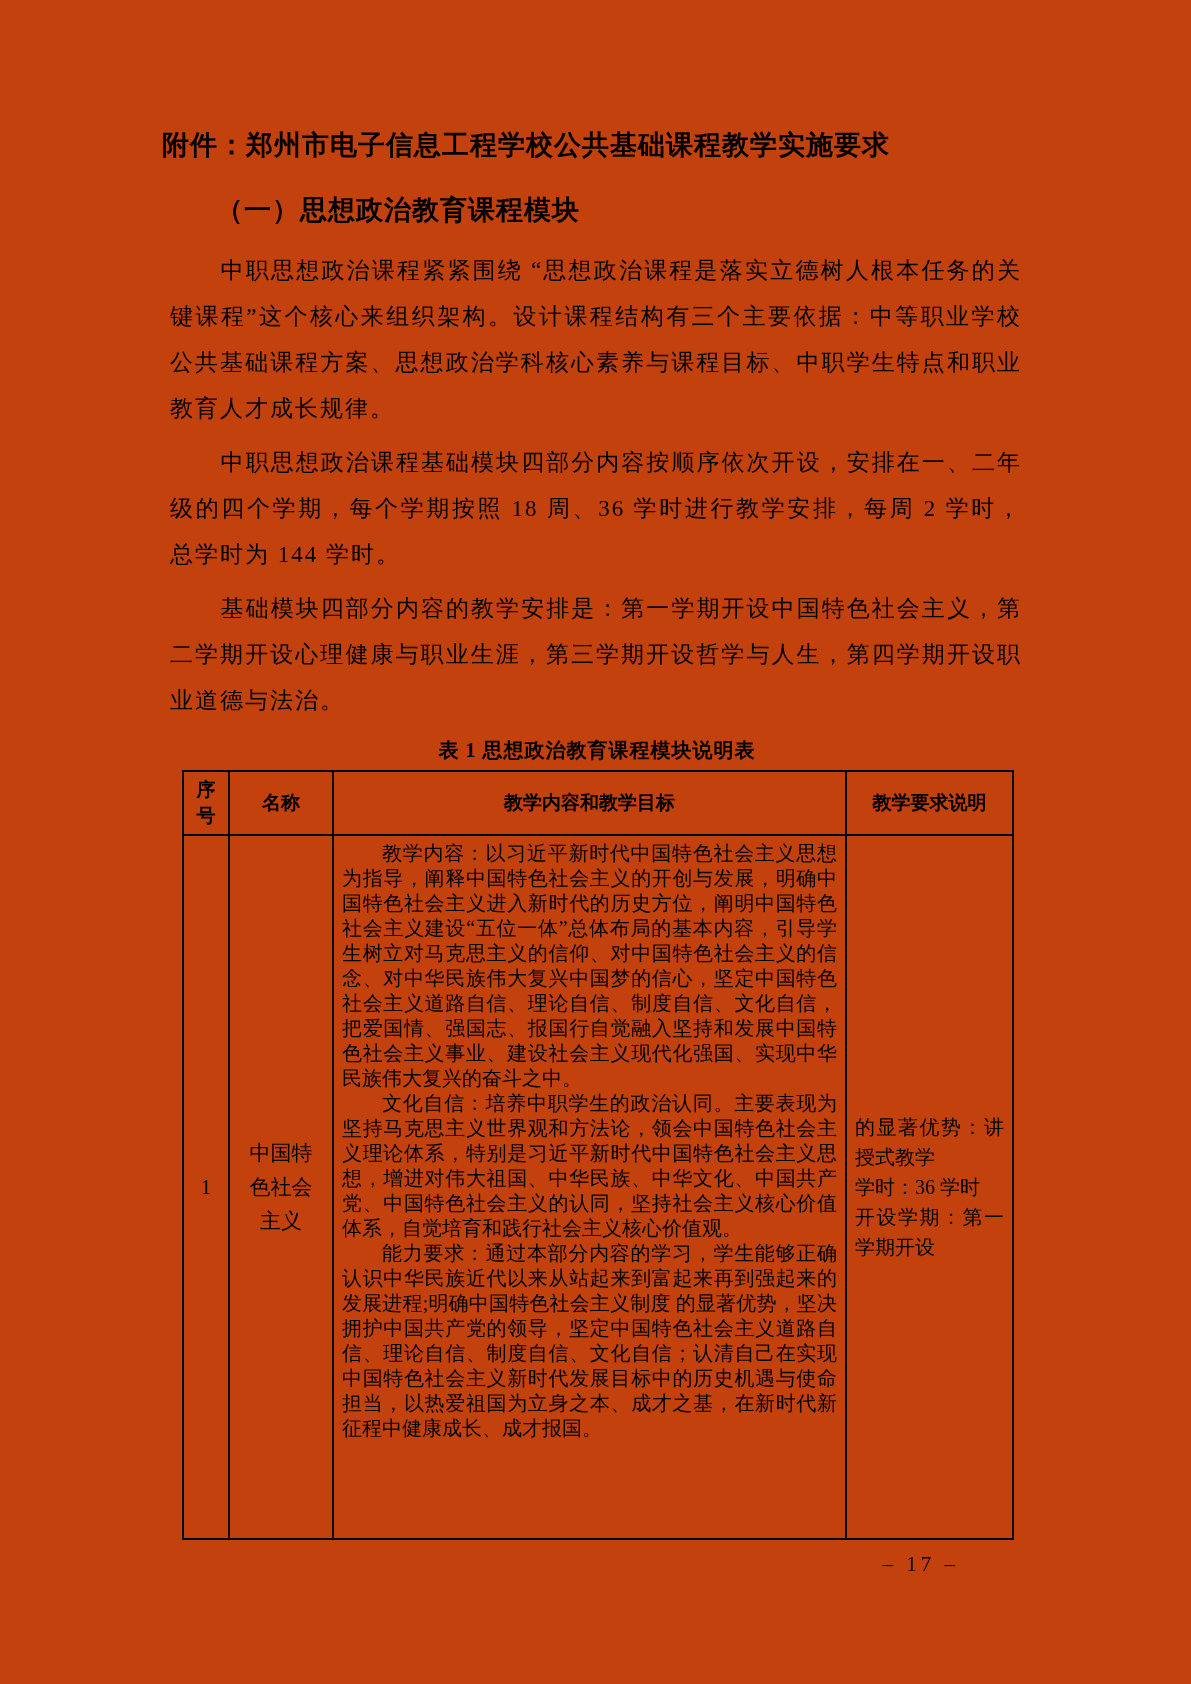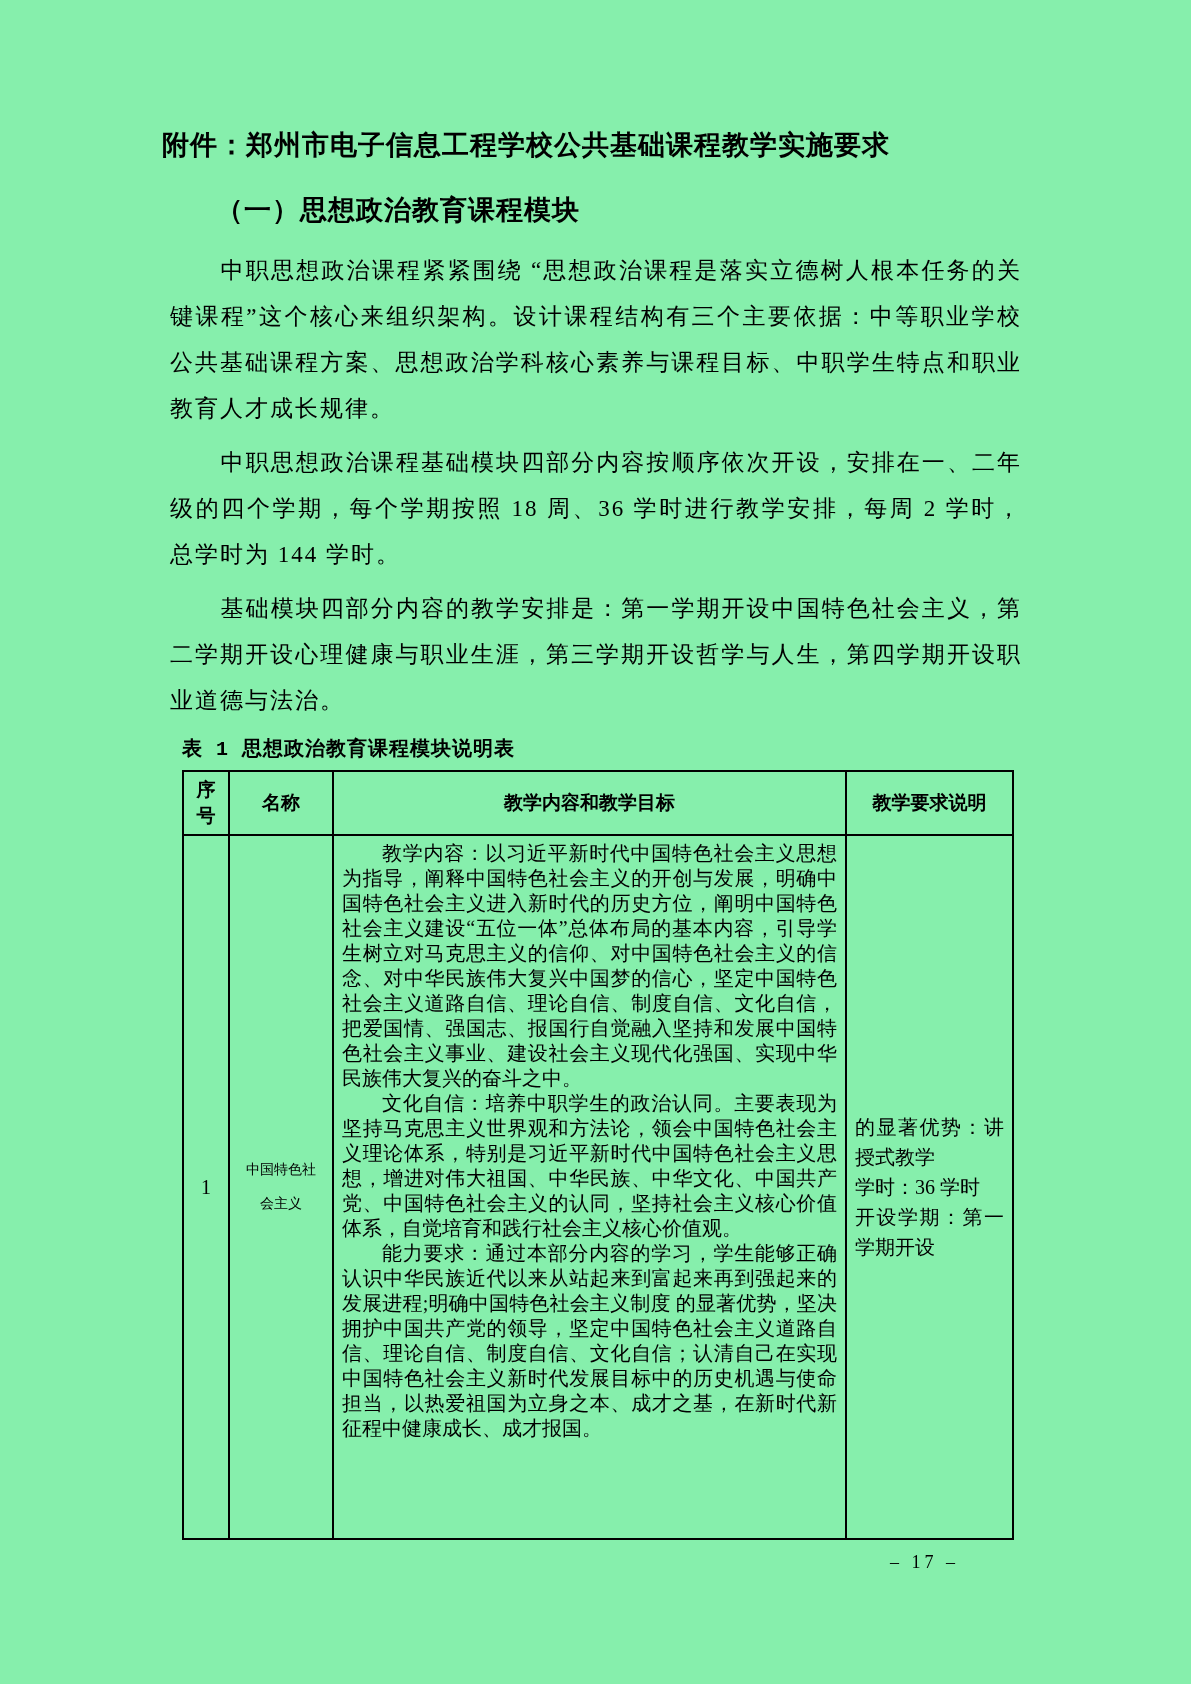--- a/index.html
+++ b/index.html
@@ -1,73 +1,73 @@
 <!DOCTYPE html>
 <html><head>
 <meta charset="utf-8">
 <style>
   html,body { margin:0; padding:0; background:#ffffff; }
   .page {
-    position:relative; width:1191px; height:1684px; background:#86efac;
+    position:relative; width:1191px; height:1684px; background:#c2410c;
     color:#000; font-family:"Liberation Serif", serif; overflow:hidden;
   }
   .content { position:absolute; left:162px; top:128px; width:868px; }
 
   .doc-title {
     margin:0 0 32px 0; font-family:"Liberation Sans", sans-serif;
     font-weight:bold; font-size:27px; line-height:34px; letter-spacing:1px;
   }
   .section-heading {
     margin:4px 0 22px 0; font-family:"Liberation Sans", sans-serif;
     font-weight:bold; font-size:27px; line-height:32px; text-indent:54px;
     letter-spacing:1px;
   }
   .body-para {
     margin:8px; font-size:23px; line-height:46px; letter-spacing:2px;
     text-align:justify; text-indent:2.2em;
   }
   .table-caption {
-    width:830px; margin:12px 0 6px 20px; 
-    font-family:Liberation Mono, monospace; font-weight:bold;
+    width:830px; margin:12px 0 6px 20px; text-align:center;
+    font-family:Liberation Serif, serif; font-weight:bold;
     font-size:20px; line-height:28px; letter-spacing:1px;
   }
   table.module-table {
     margin-left:20px; width:830px; border-collapse:collapse; table-layout:fixed;
   }
   .module-table th, .module-table td { border:2px solid #000; }
   .module-table th {
     font-family:"Liberation Sans", sans-serif; font-weight:bold;
     font-size:19px; line-height:26px; height:58px;
     text-align:center; vertical-align:middle; padding:0;
   }
   th.col-seq { padding:2px 10px;border-radius:21px; }
   td.cell-seq {
     text-align:center; vertical-align:middle; font-size:20px; height:700px;
   }
   td.cell-name {
     text-align:center; vertical-align:middle;
-    font-size:14px; line-height:34px; padding:0 11px;
+    font-size:21px; line-height:34px; padding:0 11px;
   }
   td.cell-content {
     vertical-align:top; padding:5px 8px 8px 8px;
     font-size:20px; line-height:25px; text-align:justify;
   }
   td.cell-content .block { margin:0; text-indent:2em; }
   td.cell-content .block b,
   td.cell-req .req b {
     font-family:"Liberation Sans", sans-serif; font-weight:normal;
   }
   td.cell-req {
     vertical-align:middle; padding:4px 8px;
     font-size:20px; line-height:30px; text-align:justify;
   }
   td.cell-req .req { margin:0; }
   .page-number {
     position:absolute; top:1552px; right:232px;
-    font-size:18px; letter-spacing:4px;
+    font-size:21px; letter-spacing:4px;
   }
 </style>
 </head>
 <body>
 
 <div class="page">
   <div class="content">
 
     <h1 class="doc-title">附件：郑州市电子信息工程学校公共基础课程教学实施要求</h1>
 

